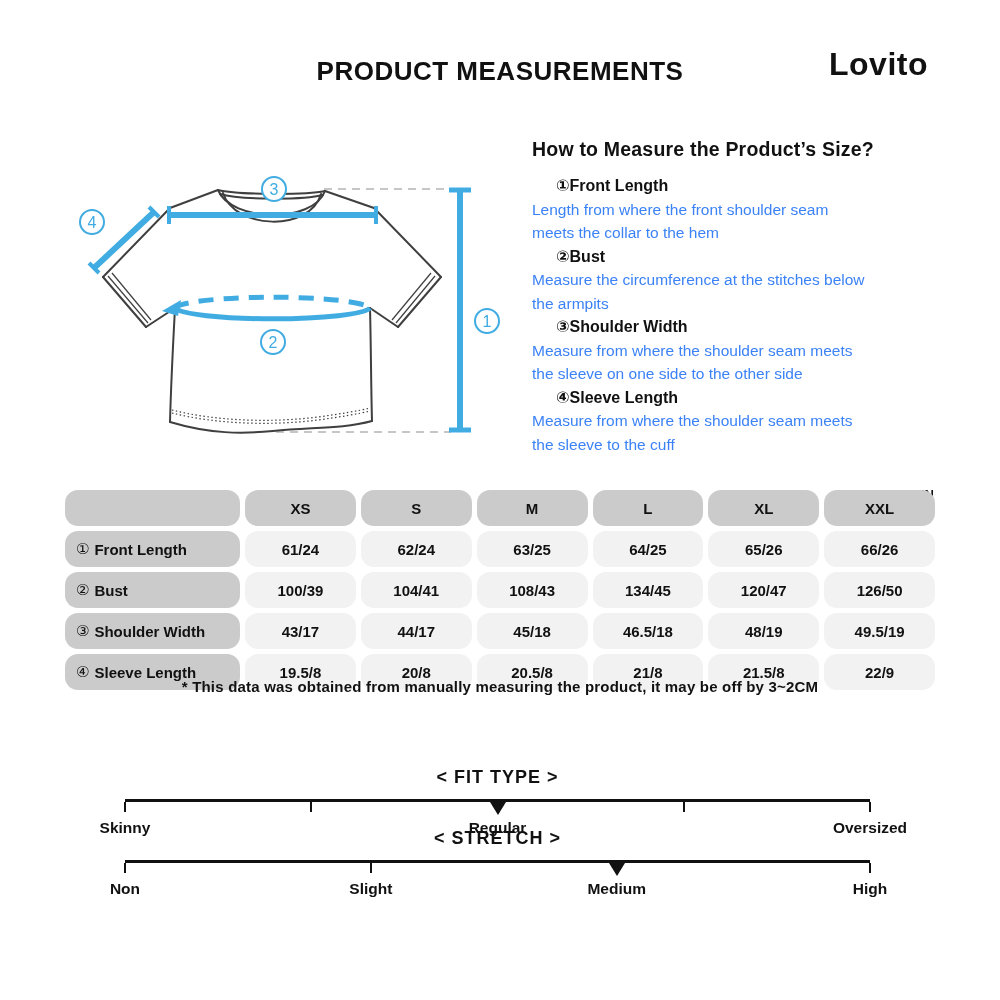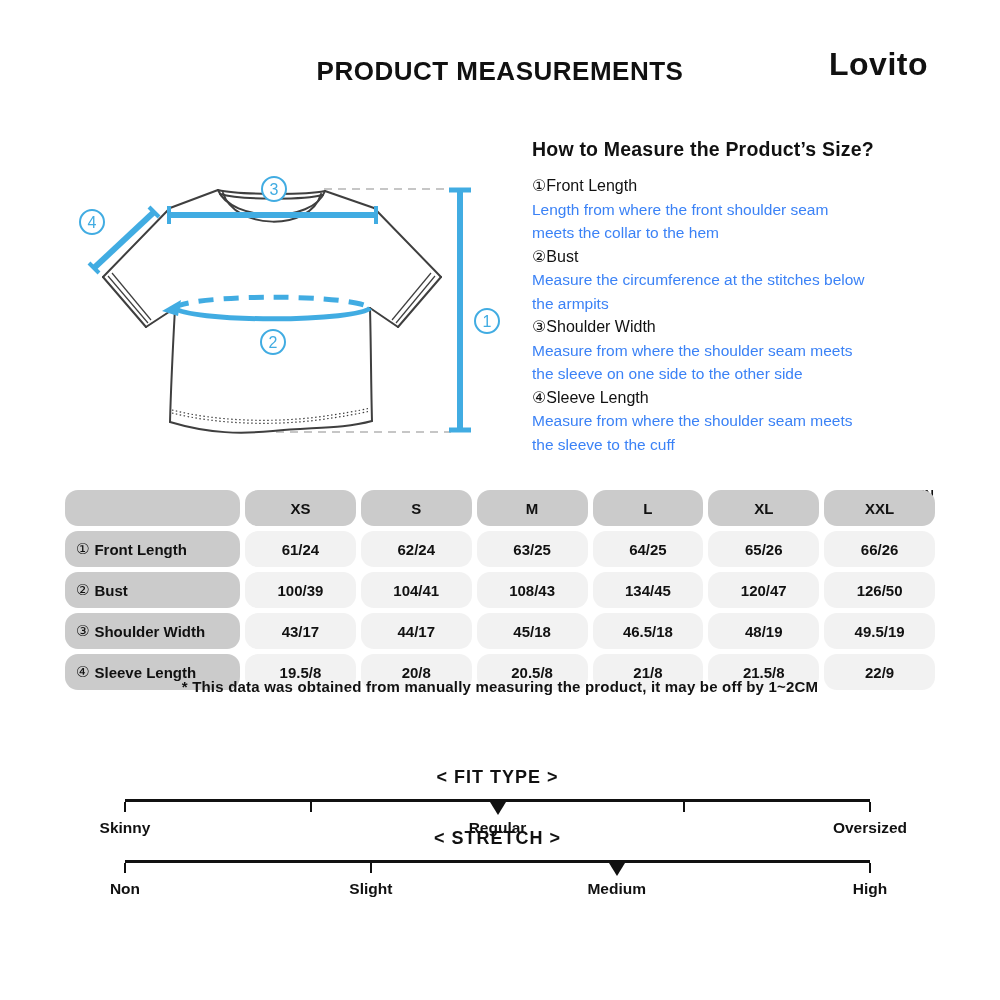--- a/index.html
+++ b/index.html
@@ -7,21 +7,21 @@
         font-family:"Liberation Sans","DejaVu Sans",sans-serif;color:#111;}
   
   .page-title{position:absolute;top:56px;left:0;width:1000px;text-align:center;
               font-size:26px;font-weight:800;letter-spacing:.5px;}
   .brand{position:absolute;top:46px;right:72px;font-size:32px;font-weight:800;letter-spacing:.5px;}
   
   .tshirt{position:absolute;left:70px;top:150px;}
   
   .howto{position:absolute;left:532px;top:138px;width:400px;}
   .howto-heading{font-size:19.5px;font-weight:700;margin:0 0 13px 0;letter-spacing:.2px;}
-  .hname{font-size:16px;font-weight:400;line-height:23.5px;}
+  .hname{font-size:16px;font-weight:700;line-height:23.5px;margin-left:24px;}
   .hdesc{font-size:15.5px;line-height:23.5px;color:#3b82f6;white-space:pre-line;}
   
   .units{position:absolute;top:487px;right:66px;font-size:13px;font-weight:700;}
   .size-table{position:absolute;left:65px;top:490px;width:870px;display:grid;
               grid-template-columns:175px repeat(6,1fr);gap:5px;}
   .cell{display:flex;align-items:center;justify-content:center;height:36px;
         font-size:15px;font-weight:700;border-radius:13px;}
   .cell.head{background:#cbcbcb;}
   .cell.rowlabel{background:#cbcbcb;justify-content:flex-start;padding-left:11px;box-sizing:border-box;}
   .cell.val{background:#f2f2f2;}
@@ -187,21 +187,21 @@
         <span class="lbl-text">Sleeve Length</span>
       </div>
       <div class="cell val">19.5/8</div>
       <div class="cell val">20/8</div>
       <div class="cell val">20.5/8</div>
       <div class="cell val">21/8</div>
       <div class="cell val">21.5/8</div>
       <div class="cell val">22/9</div>
     </div>
 
-  <div class="disclaimer">* This data was obtained from manually measuring the product, it may be off by 1~2CM</div>
+  <div class="disclaimer">* This data was obtained from manually measuring the product, it may be off by 3~2CM</div>
 
   <div class="scale" id="fit-scale">
     <div class="scale-title">&lt; FIT TYPE &gt;</div>
     <div class="scale-track" id="fit-track">
         <div class="tick" style="left: 0%;"></div>
         <div class="tick" style="left: 25%;"></div>
         <div class="tick" style="left: 75%;"></div>
         <div class="tick" style="left: 100%;"></div>
         <div class="marker" style="left: 50%;"></div>
       </div>

